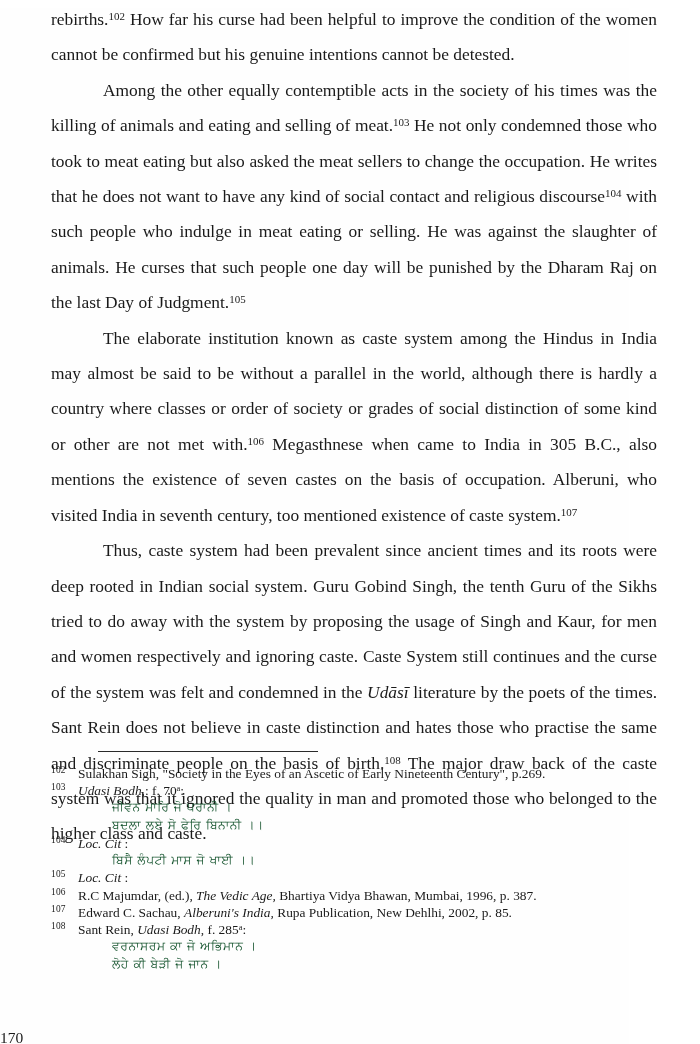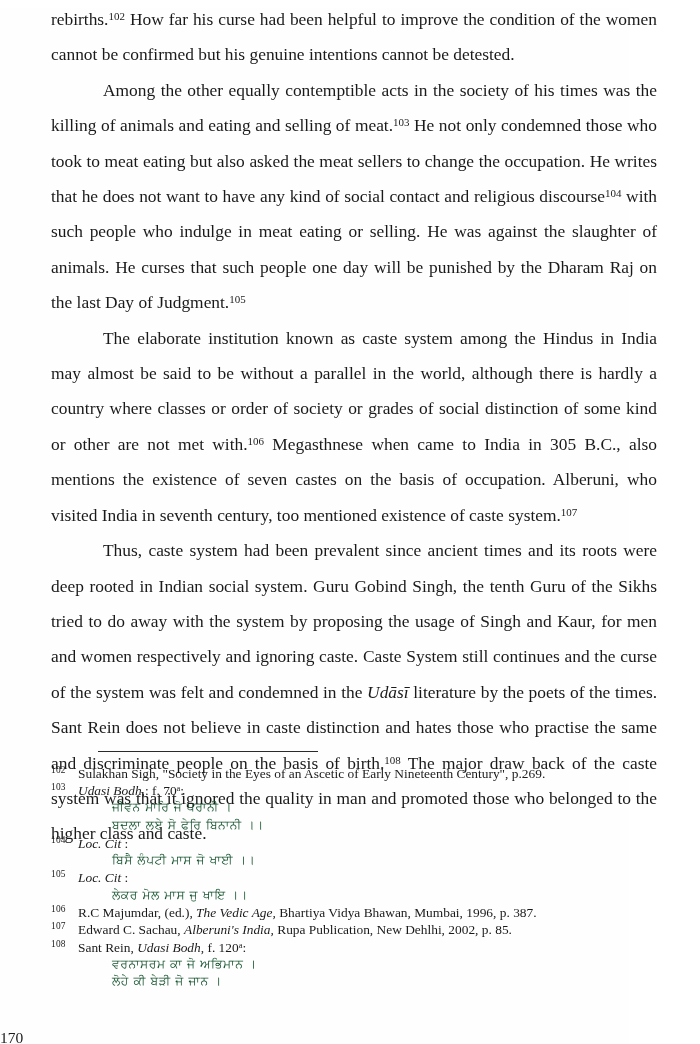--- a/index.html
+++ b/index.html
@@ -153,33 +153,32 @@
           <span class="verse">ਬਦਲਾ ਲਏ ਸੋ ਫੇਰਿ ਬਿਨਾਨੀ  ।।</span>
         </div>
         <div class="fn-item">
           <span class="fn-num">104</span>
           <span class="fn-text"><i>Loc. Cit</i><span> :</span></span>
           <span class="verse">ਬਿਸੈ ਲੰਪਟੀ ਮਾਸ ਜੋ ਖਾਈ  ।।</span>
         </div>
         <div class="fn-item">
           <span class="fn-num">105</span>
           <span class="fn-text"><i>Loc. Cit</i><span> :</span></span>
-          <span class="verse">ਲੇਕਰ ਮੋਲ ਮਾਸ ਜੁ ਖਾਇ  ।।</span>
         </div>
         <div class="fn-item">
           <span class="fn-num">106</span>
           <span class="fn-text"><span>R.C Majumdar, (ed.), </span><i>The Vedic Age,</i><span> Bhartiya Vidya Bhawan, Mumbai, 1996, p. 387.</span></span>
         </div>
         <div class="fn-item">
           <span class="fn-num">107</span>
           <span class="fn-text"><span>Edward C. Sachau, </span><i>Alberuni's India,</i><span> Rupa Publication, New Dehlhi, 2002, p. 85.</span></span>
         </div>
         <div class="fn-item">
           <span class="fn-num">108</span>
-          <span class="fn-text"><span>Sant Rein, </span><i>Udasi Bodh</i><span>, f. 120</span><sup>a</sup><span>:</span></span>
+          <span class="fn-text"><span>Sant Rein, </span><i>Udasi Bodh</i><span>, f. 285</span><sup>a</sup><span>:</span></span>
           <span class="verse">ਵਰਨਾਸਰਮ ਕਾ ਜੋ ਅਭਿਮਾਨ  ।</span>
           <span class="verse">ਲੋਹੇ ਕੀ ਬੇੜੀ ਜੋ ਜਾਨ  ।</span>
         </div>
       </div>
   </div>
 
   <div class="page-number">170</div>
 
 </div>
 

